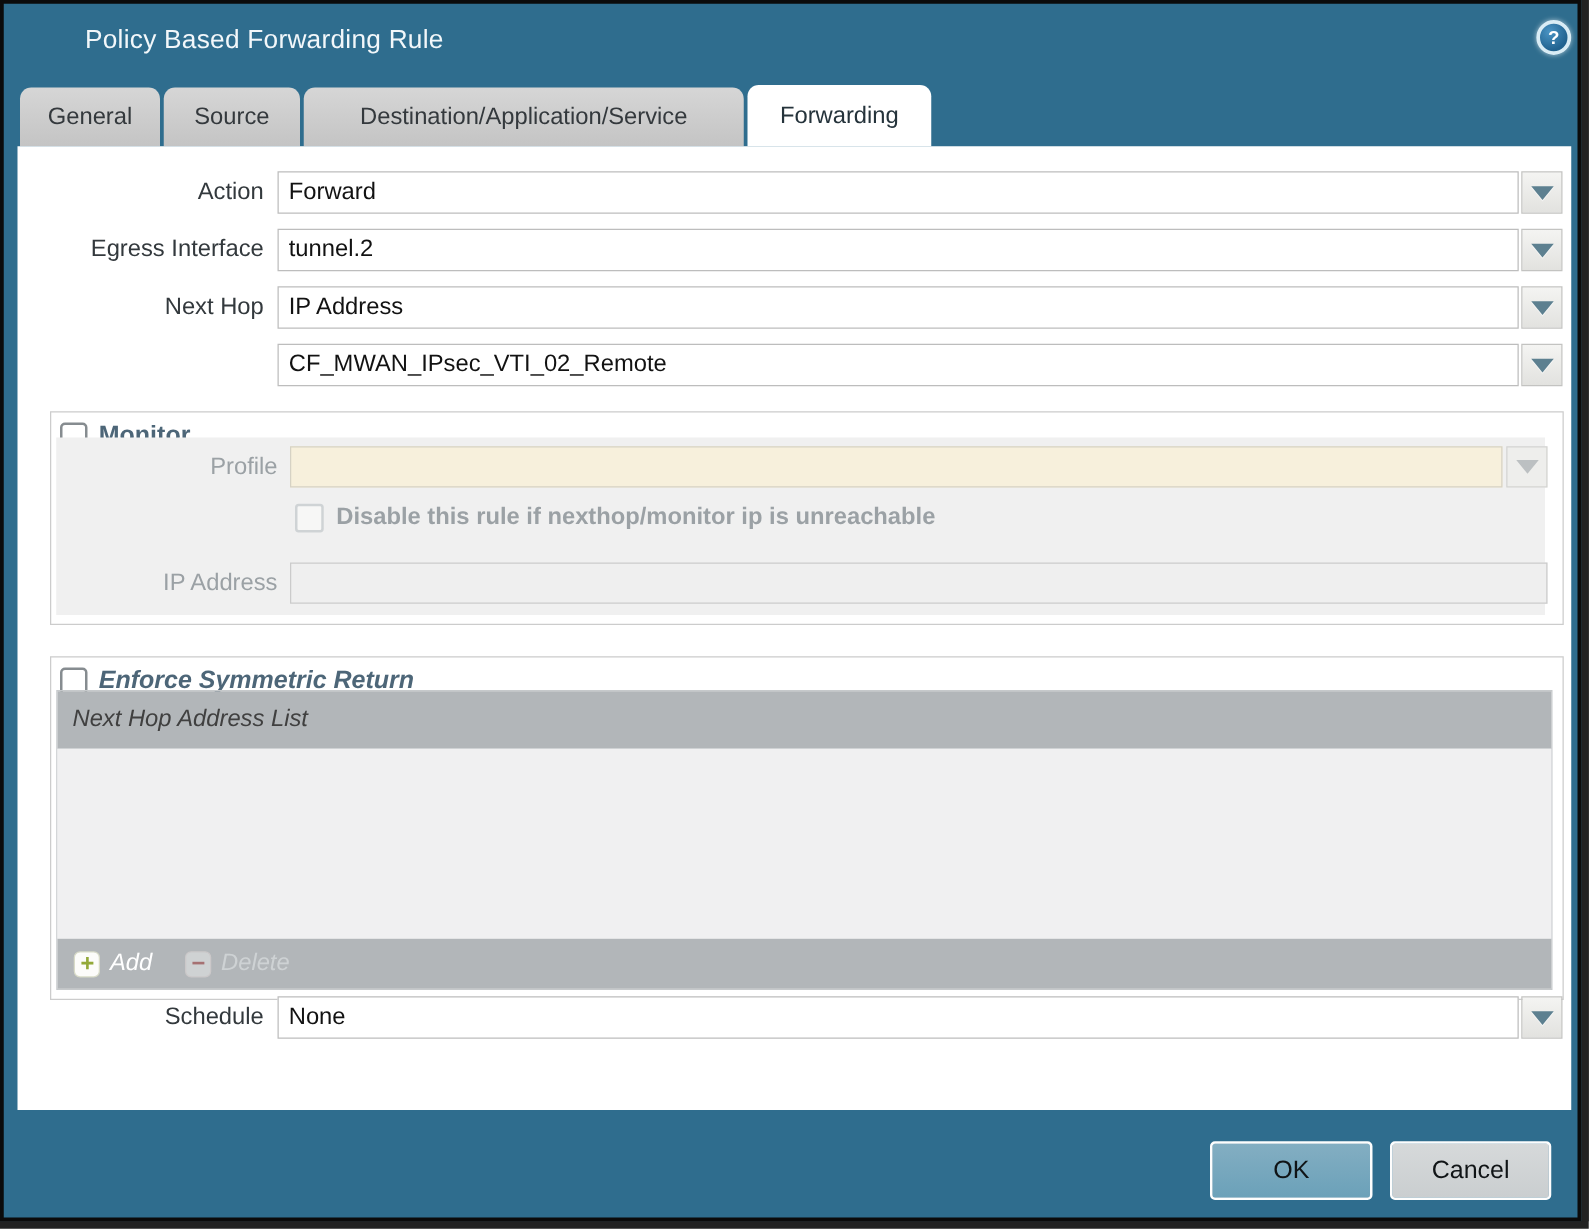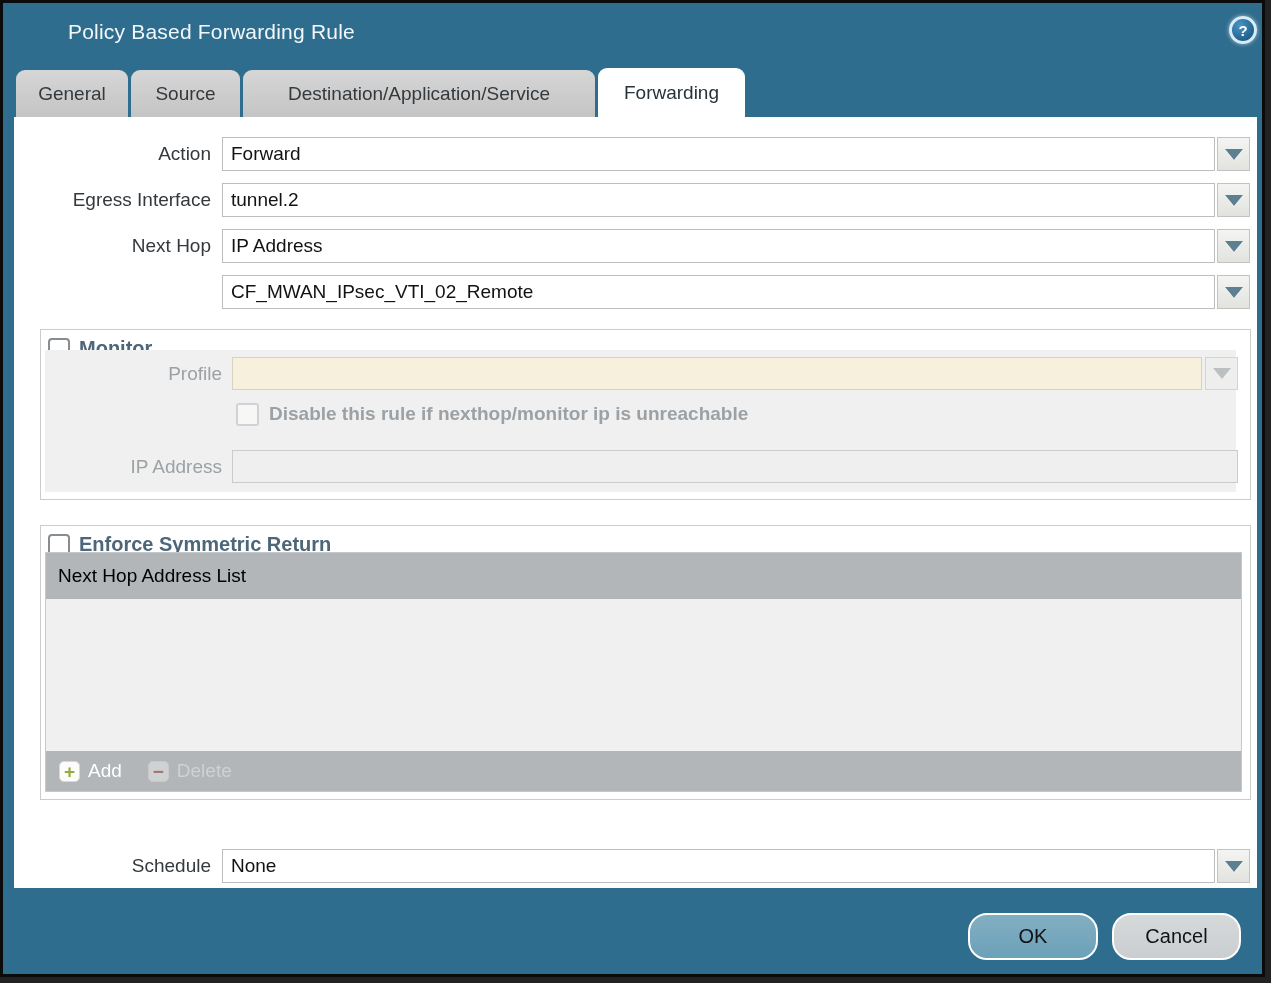--- a/index.html
+++ b/index.html
@@ -130,21 +130,21 @@
   }
 
   
   .nh-table {
     position:absolute; left:4px; top:26px; width:1197px; height:240px;
     border:1px solid #c6c9cb;
   }
   .nh-head {
     position:absolute; left:0; top:0; width:100%; height:46px;
     background:var(--table-gray);
-    color:#000000; font-size:19px;
+    color:#404040; font-size:19px;
     display:flex; align-items:center; padding-left:12px;
   }
   .nh-body {
     position:absolute; left:0; top:46px; width:100%; height:152px;
     background:var(--table-body);
   }
   .nh-foot {
     position:absolute; left:0; bottom:0; width:100%; height:40px;
     background:var(--table-gray);
     display:flex; align-items:center; gap:26px; padding-left:13px;
@@ -157,21 +157,21 @@
   }
   .add-btn .ic { background:#fcfcfa; border:1px solid #d8dbc8; color:var(--add-green); }
   .add-btn .cap { color:#ffffff; font-size:19px; }
   .del-btn { cursor:default; }
   .del-btn .ic { background:rgba(250,250,250,.55); border:1px solid #d4cfcf; color:var(--delete-red); opacity:.75; }
   .del-btn .cap { color:#ced2d4; font-size:19px;text-align:center; }
 
   
   .btn {
     position:absolute; top:910px; height:47px;
-    border:2px solid #fdfdfd; border-radius:19px;
+    border:2px solid #fdfdfd; border-radius:4px;
     font-size:20px; color:#101416;
     display:flex; align-items:center; justify-content:center;
     cursor:pointer;
   }
   .btn.ok { left:965px; width:130px; background:linear-gradient(#83aec2,var(--ok-bg)); }
   .btn.cancel { left:1109px; width:129px; background:linear-gradient(#d6d9da,var(--cancel-bg)); }
 </style>
 </head>
 <body>
 
@@ -241,21 +241,21 @@
           </div>
 
         <div class="dis-cb"></div>
         <div class="dis-cb-label">Disable this rule if nexthop/monitor ip is unreachable</div>
 
         <div class="lbl" style="top:100px;">IP Address</div>
         <div class="dis-input"></div>
       </div>
     </div>
 
-    <div class="fs" style="left:26px; top:408px; width:1211px; height:275px;">
+    <div class="fs" style="left:26px; top:408px; width:1211px; height:275px;font-style:italic;">
       <div class="legend">
         <div class="cb"></div>
         <div class="txt">Enforce Symmetric Return</div>
       </div>
 
       <div class="nh-table">
         <div class="nh-head">Next Hop Address List</div>
         <div class="nh-body"></div>
         <div class="nh-foot">
           <div class="tbl-btn add-btn">
@@ -263,21 +263,21 @@
             <span class="cap">Add</span>
           </div>
           <div class="tbl-btn del-btn">
             <span class="ic">−</span>
             <span class="cap">Delete</span>
           </div>
         </div>
       </div>
     </div>
 
-    <div class="frow" style="top:732px;padding-left:29px;">
+    <div class="frow" style="top:680px;padding-left:29px;">
       <div class="lbl">Schedule</div>
       <div class="combo">None</div>
       <div class="ddbtn">
           <span class="tri"></span>
         </div>
     </div>
 
   </div>
 
   <div class="btn ok">

